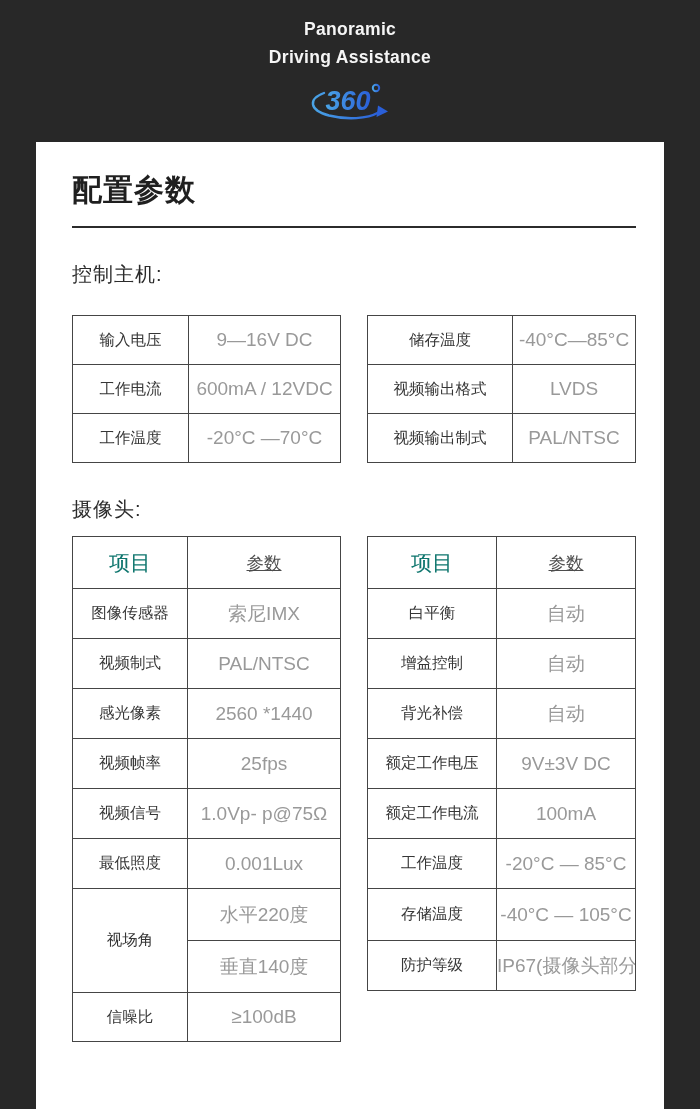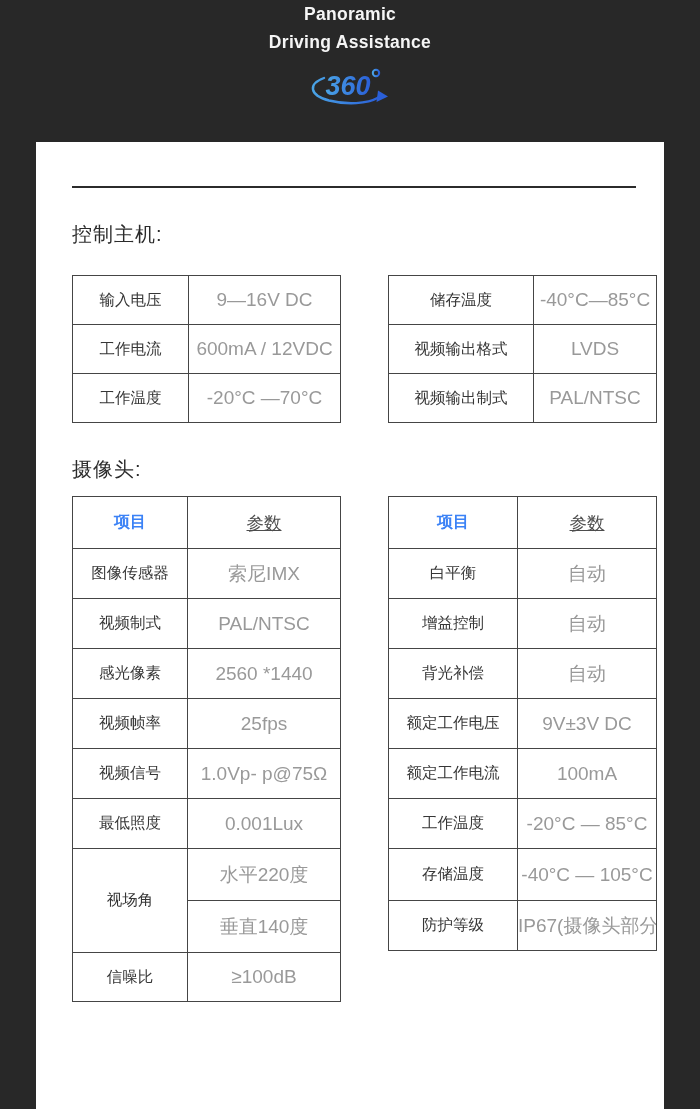--- a/index.html
+++ b/index.html
@@ -4,21 +4,21 @@
 <style>
   * { margin:0; padding:0; box-sizing:border-box; }
   html,body { width:700px; height:1109px; }
   body {
     position:relative;
     background:#282828;
     font-family:"Liberation Sans","DejaVu Sans",sans-serif;
     overflow:hidden;
   }
   
-  .top-header { text-align:center; }
+  .top-header { padding-top:15px; text-align:center; }
   .hdr-line {
     color:#f5f5f5; font-size:17.5px; font-weight:bold;
     line-height:28px; letter-spacing:0.3px;
   }
   .logo-wrap { margin-top:5px; display:flex; justify-content:center; }
   .logo-360 { width:96px; height:48px; position:relative; }
   .logo-360 svg { display:block; }
   
   .card {
     position:absolute; left:36px; top:142px;
@@ -35,33 +35,33 @@
     text-align:right; color:#8e8e8e; font-size:13.5px; line-height:21px;
     padding-top:3px;
   }
   .title-divider { border-bottom:2px solid #2b2b2b; margin-top:16px; }
   .section-label {
     margin-top:32px; font-size:20px; color:#2b2b2b; font-weight:500;
     line-height:28px; letter-spacing:1px;
   }
   .section-label.cam { }
   .tables-row {
-    display:flex; align-items:flex-start;gap:47px;
+    display:flex; justify-content:space-between; align-items:flex-start;
   }
   .tables-row.host { margin-top:27px; }
   .tables-row.cam  { margin-top:13px; }
   
   table.spec { border-collapse:collapse; table-layout:fixed; width:268px; }
   table.spec td, table.spec th {
     border:1px solid #454545; text-align:center; vertical-align:middle;
     overflow:hidden; white-space:nowrap;
   }
   td.lbl { font-size:15.5px; color:#363636; font-weight:500; }
   td.val { font-size:19px; color:#999999; font-weight:400; }
-  th.item  { font-size:16px; color:#3b82f6; font-weight:700; }
+  th.item  { font-size:21px; color:#0f766e; font-weight:400; }
   th.param { font-size:17.5px; color:#4d4d4d; font-weight:400;text-decoration:underline; }
   .host-tbl tr { height:49px; }
   .cam-tbl tr.hdr { height:52px; }
   .cam-tbl tr.r   { height:50px; }
   .cam-tbl tr.fov { height:52px; }
   .cam-tbl tr.snr { height:49px;padding-left:12px; }
 </style>
 </head>
 <body>
 
@@ -82,20 +82,21 @@
         <text x="46" y="34" text-anchor="middle" font-size="27" font-weight="bold" font-style="italic" fill="url(#lg360)" font-family="Liberation Sans, DejaVu Sans, sans-serif">360</text>
         <circle cx="74" cy="12" r="3.2" fill="none" stroke="url(#lg360)" stroke-width="2"></circle>
       </svg>
     </div>
   </div>
 </div>
 
 <div class="card">
 
   <div class="title-row">
+    <div class="page-title">配置参数</div>
   </div>
   <div class="title-divider"></div>
 
   <div class="section-label">控制主机:</div>
 
   <div class="tables-row host">
     <table class="spec host-tbl">
       <colgroup>
           <col style="width:116px">
           <col style="width:152px">

